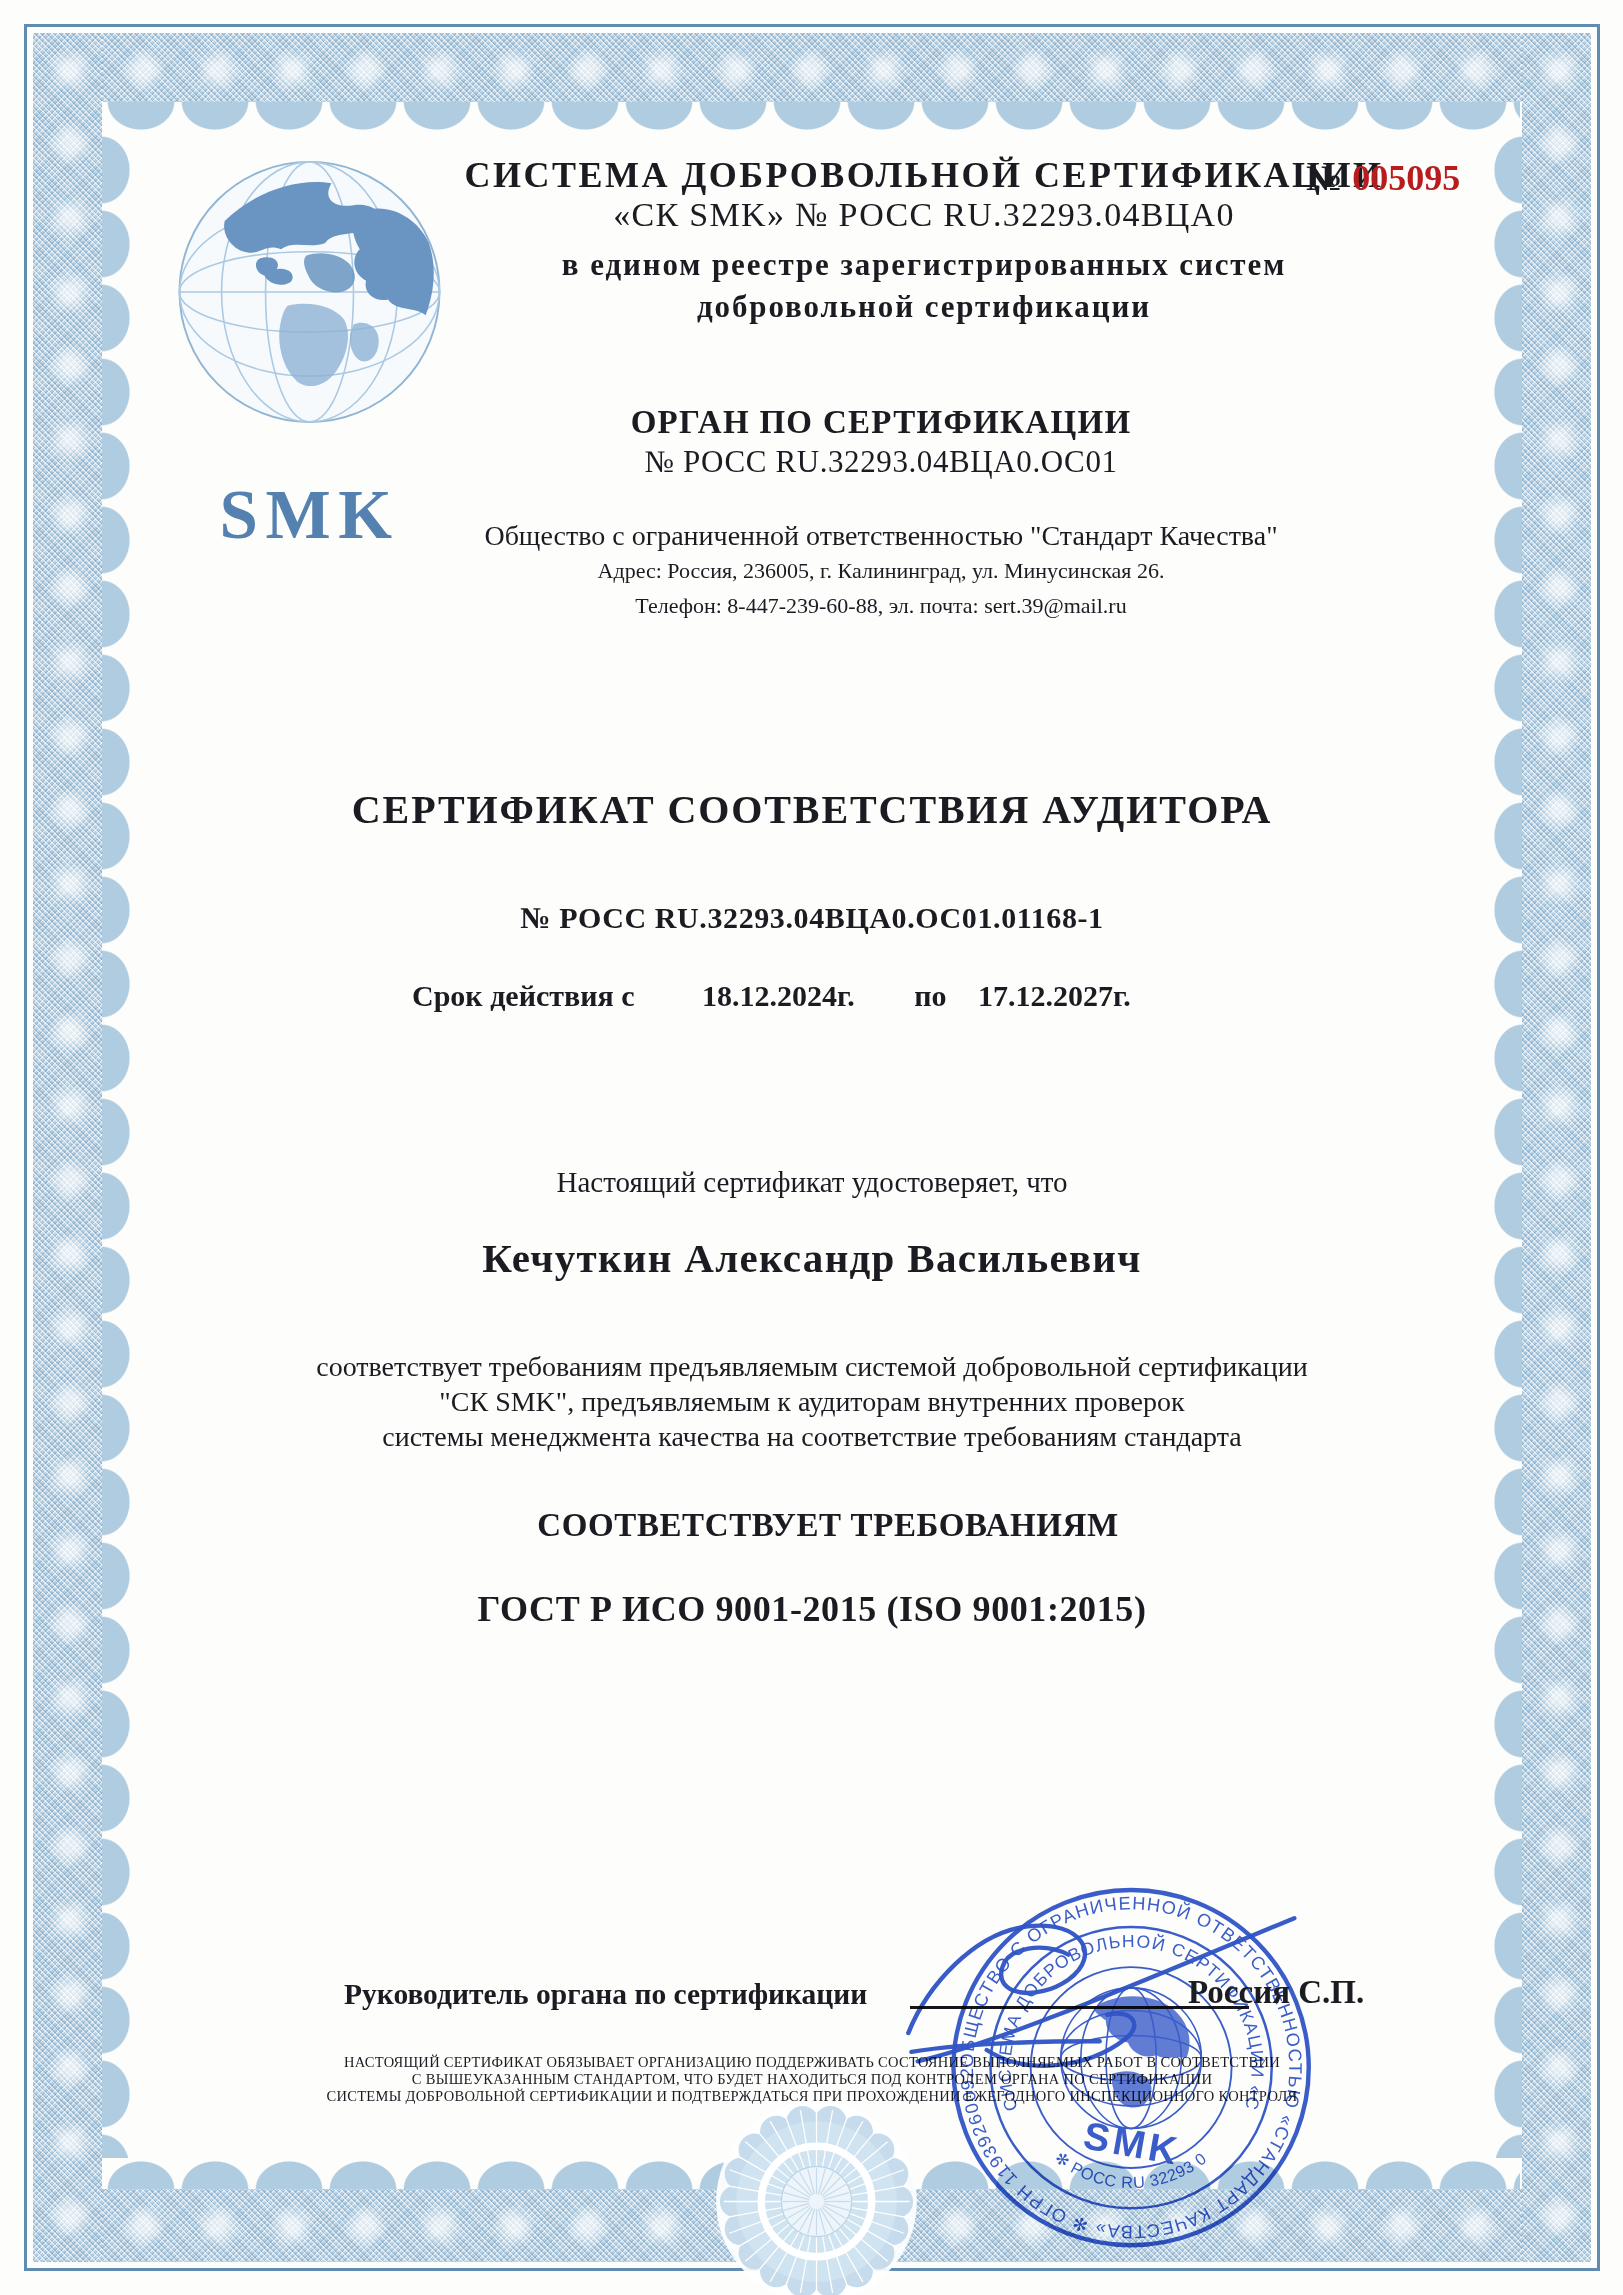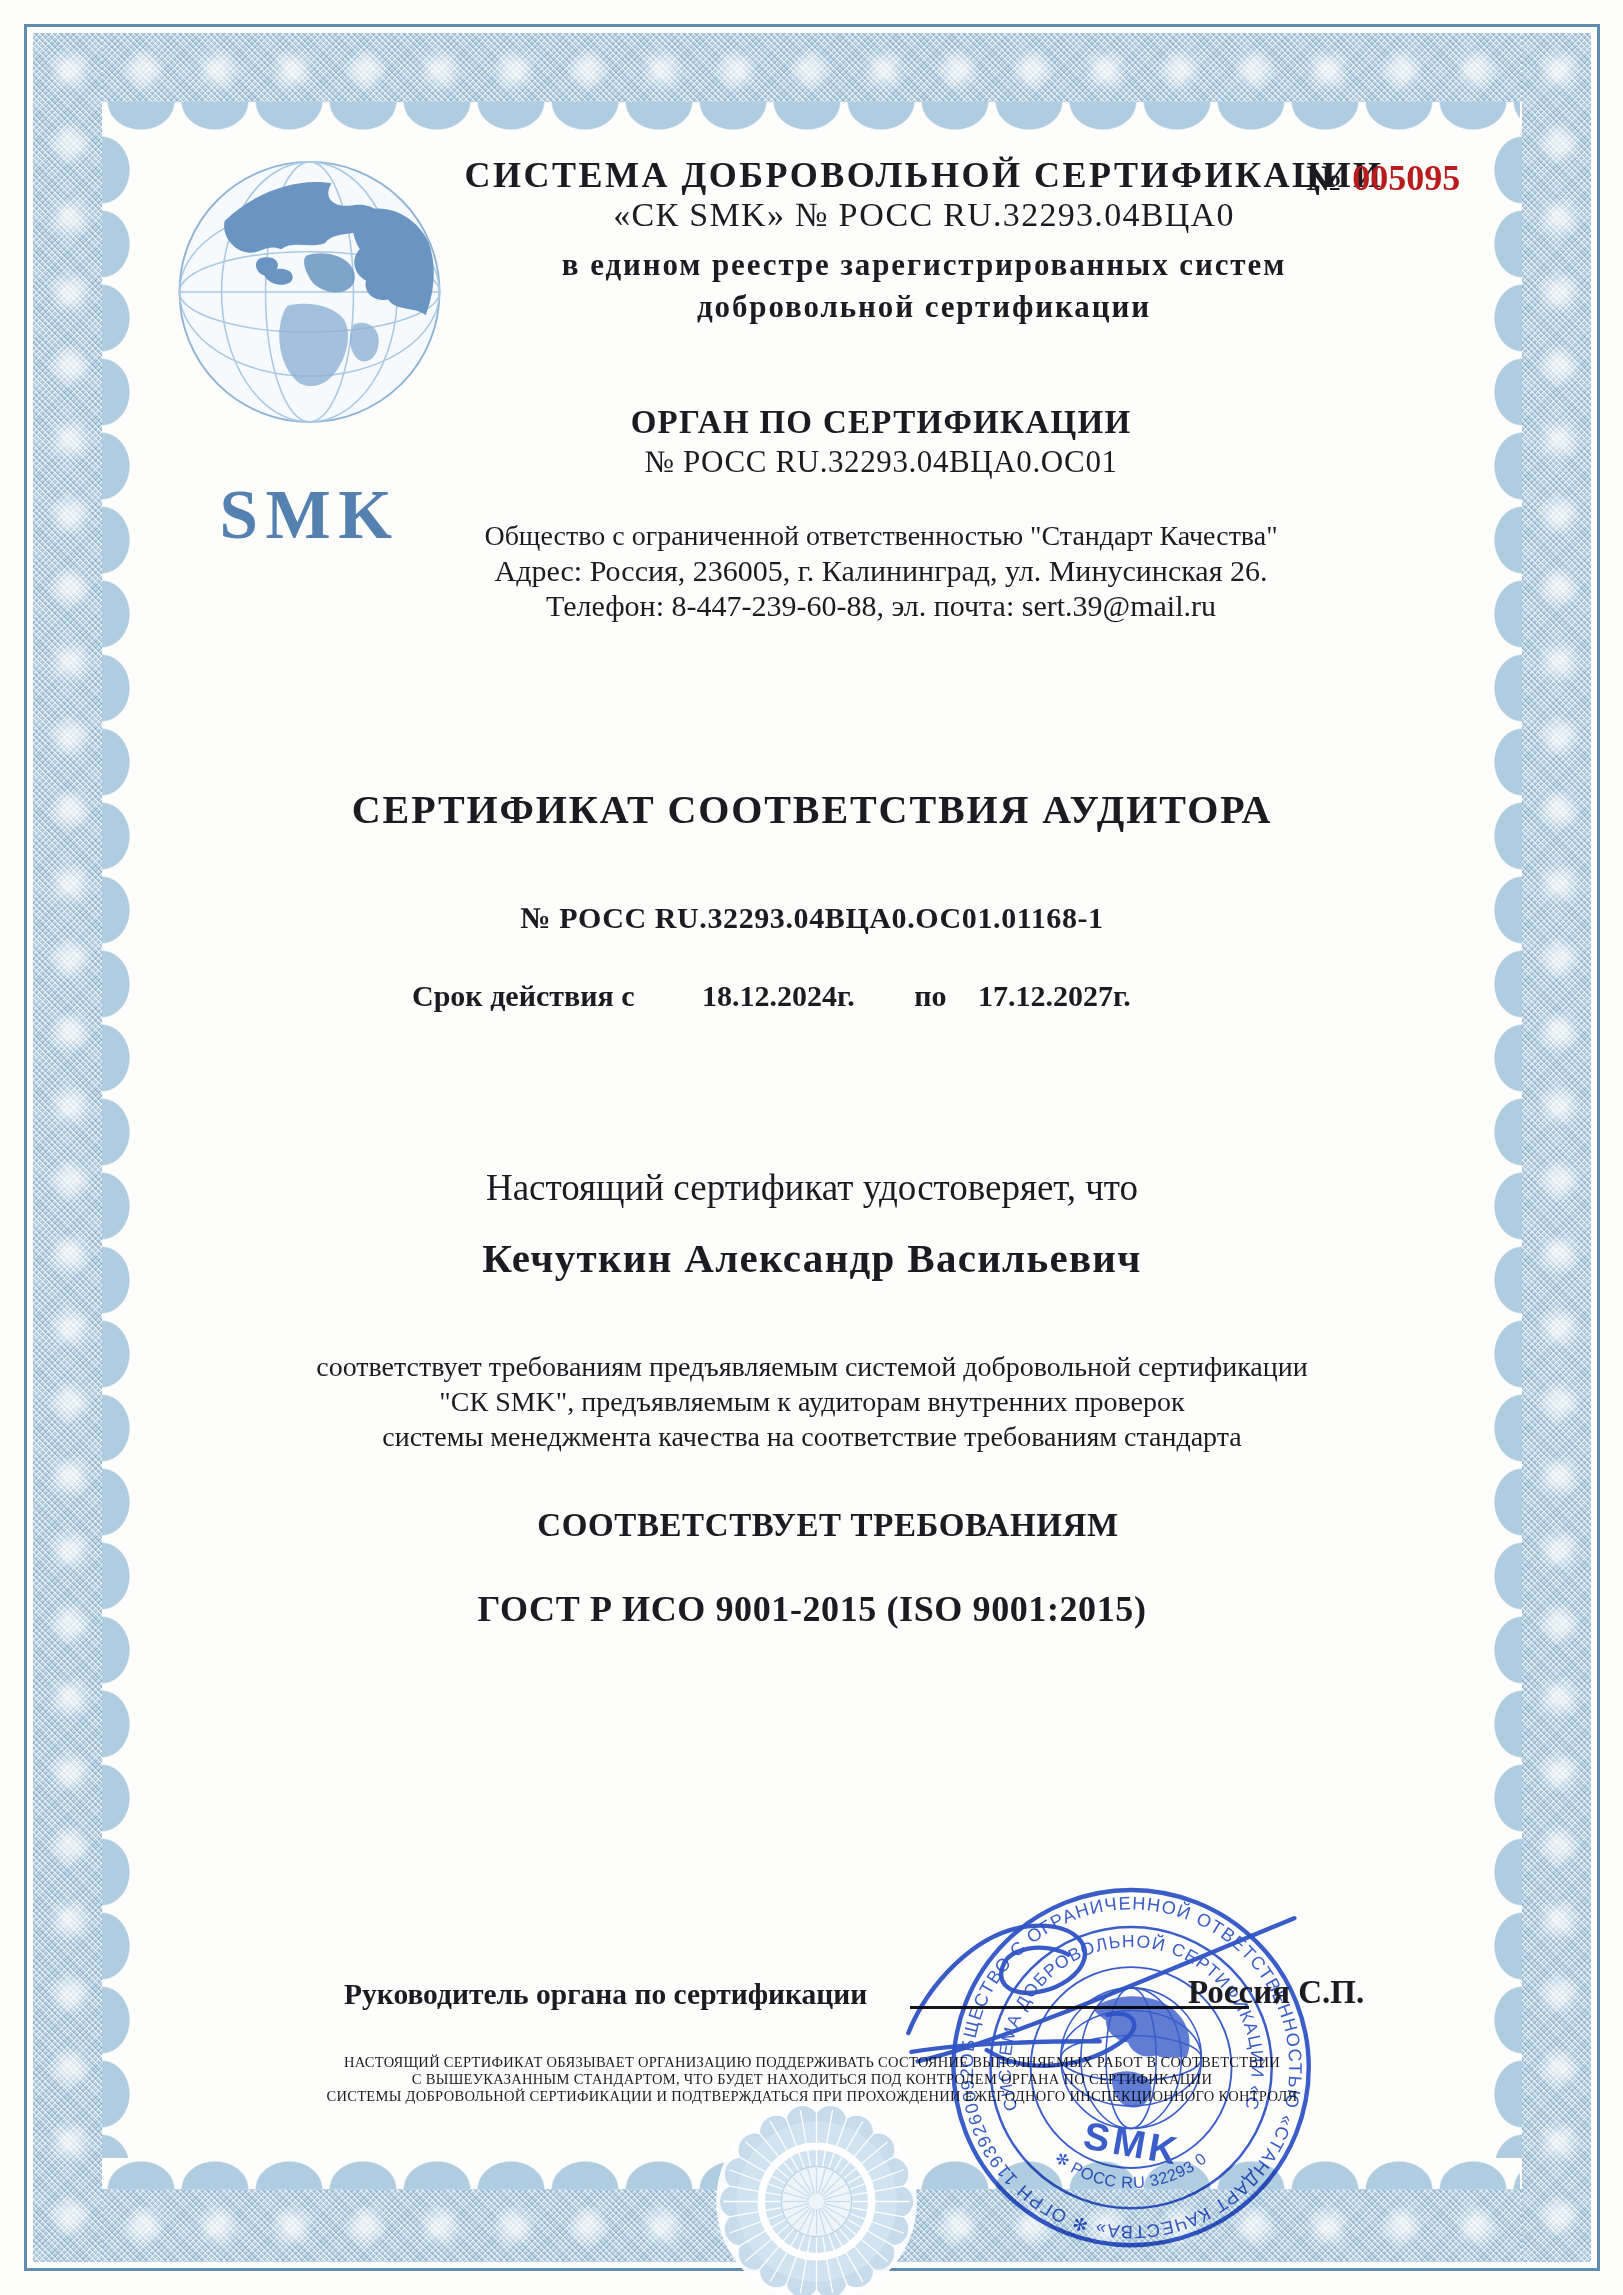--- a/index.html
+++ b/index.html
@@ -49,29 +49,29 @@
   .hdr-l3 { font-weight:bold; font-size:31px; line-height:35px; letter-spacing:1.9px; margin-top:12.6px; }
   .hdr-l4 { font-weight:bold; font-size:31px; line-height:35px; letter-spacing:1.9px; margin-top:7.5px; }
 
   .doc-number { position:absolute; left:1306px; top:157px; z-index:4; font-weight:bold; font-size:36px; white-space:nowrap; }
   .doc-number .num { color:#b91c1c; margin-left:10px; }
 
   .organ-block { position:absolute; left:138px; right:0; top:402px; text-align:center; z-index:3; }
   .organ-l1 { font-weight:bold; font-size:33px; line-height:40px; letter-spacing:1.3px; }
   .organ-l2 { font-weight:normal; font-size:31px; line-height:40px; letter-spacing:0.6px; }
   .company-l { font-size:28px; line-height:35px; margin-top:36px; }
-  .plain-l  { font-size:30px; line-height:35px; }
+  .plain-l  { font-size:22px; line-height:35px; }
 
   .cert-title  { top:786px; font-weight:bold; font-size:40px; letter-spacing:1.9px; }
   .cert-number { top:901px; font-weight:bold; font-size:30px; letter-spacing:0.6px; }
 
   .validity { position:absolute; left:412px; top:979px; z-index:3; font-weight:bold; font-size:30px; white-space:nowrap; }
   .validity .d1 { margin-left:60px; } .validity .po { margin-left:52px; } .validity .d2 { margin-left:24px; }
 
-  .statement { top:1166px; font-size:37px; }
+  .statement { top:1166px; font-size:29px; }
   .holder    { top:1234px; font-weight:bold; font-size:41px; letter-spacing:1.3px; }
   .para      { top:1349px; font-size:28px; line-height:35px; }
   .meets     { top:1507px; font-weight:bold; font-size:33px; letter-spacing:0.6px;margin-left:32px; }
   .standard  { top:1588px; font-weight:bold; font-size:36px; letter-spacing:0.6px; }
 
   .sign-label { position:absolute; left:344px; top:1978px; font-weight:bold; font-size:29.5px; z-index:3; white-space:nowrap; }
   .sign-line  { position:absolute; left:910px; top:2006px; width:339px; height:0; border-top:3.1px solid #15151a; z-index:3; }
   .head-name  { position:absolute; left:1188px; top:1974px; font-weight:bold; font-size:33px; z-index:6; white-space:nowrap; }
 
   .fine-print { top:2054px; font-size:14.5px; line-height:17px; letter-spacing:0.3px; z-index:3; }

